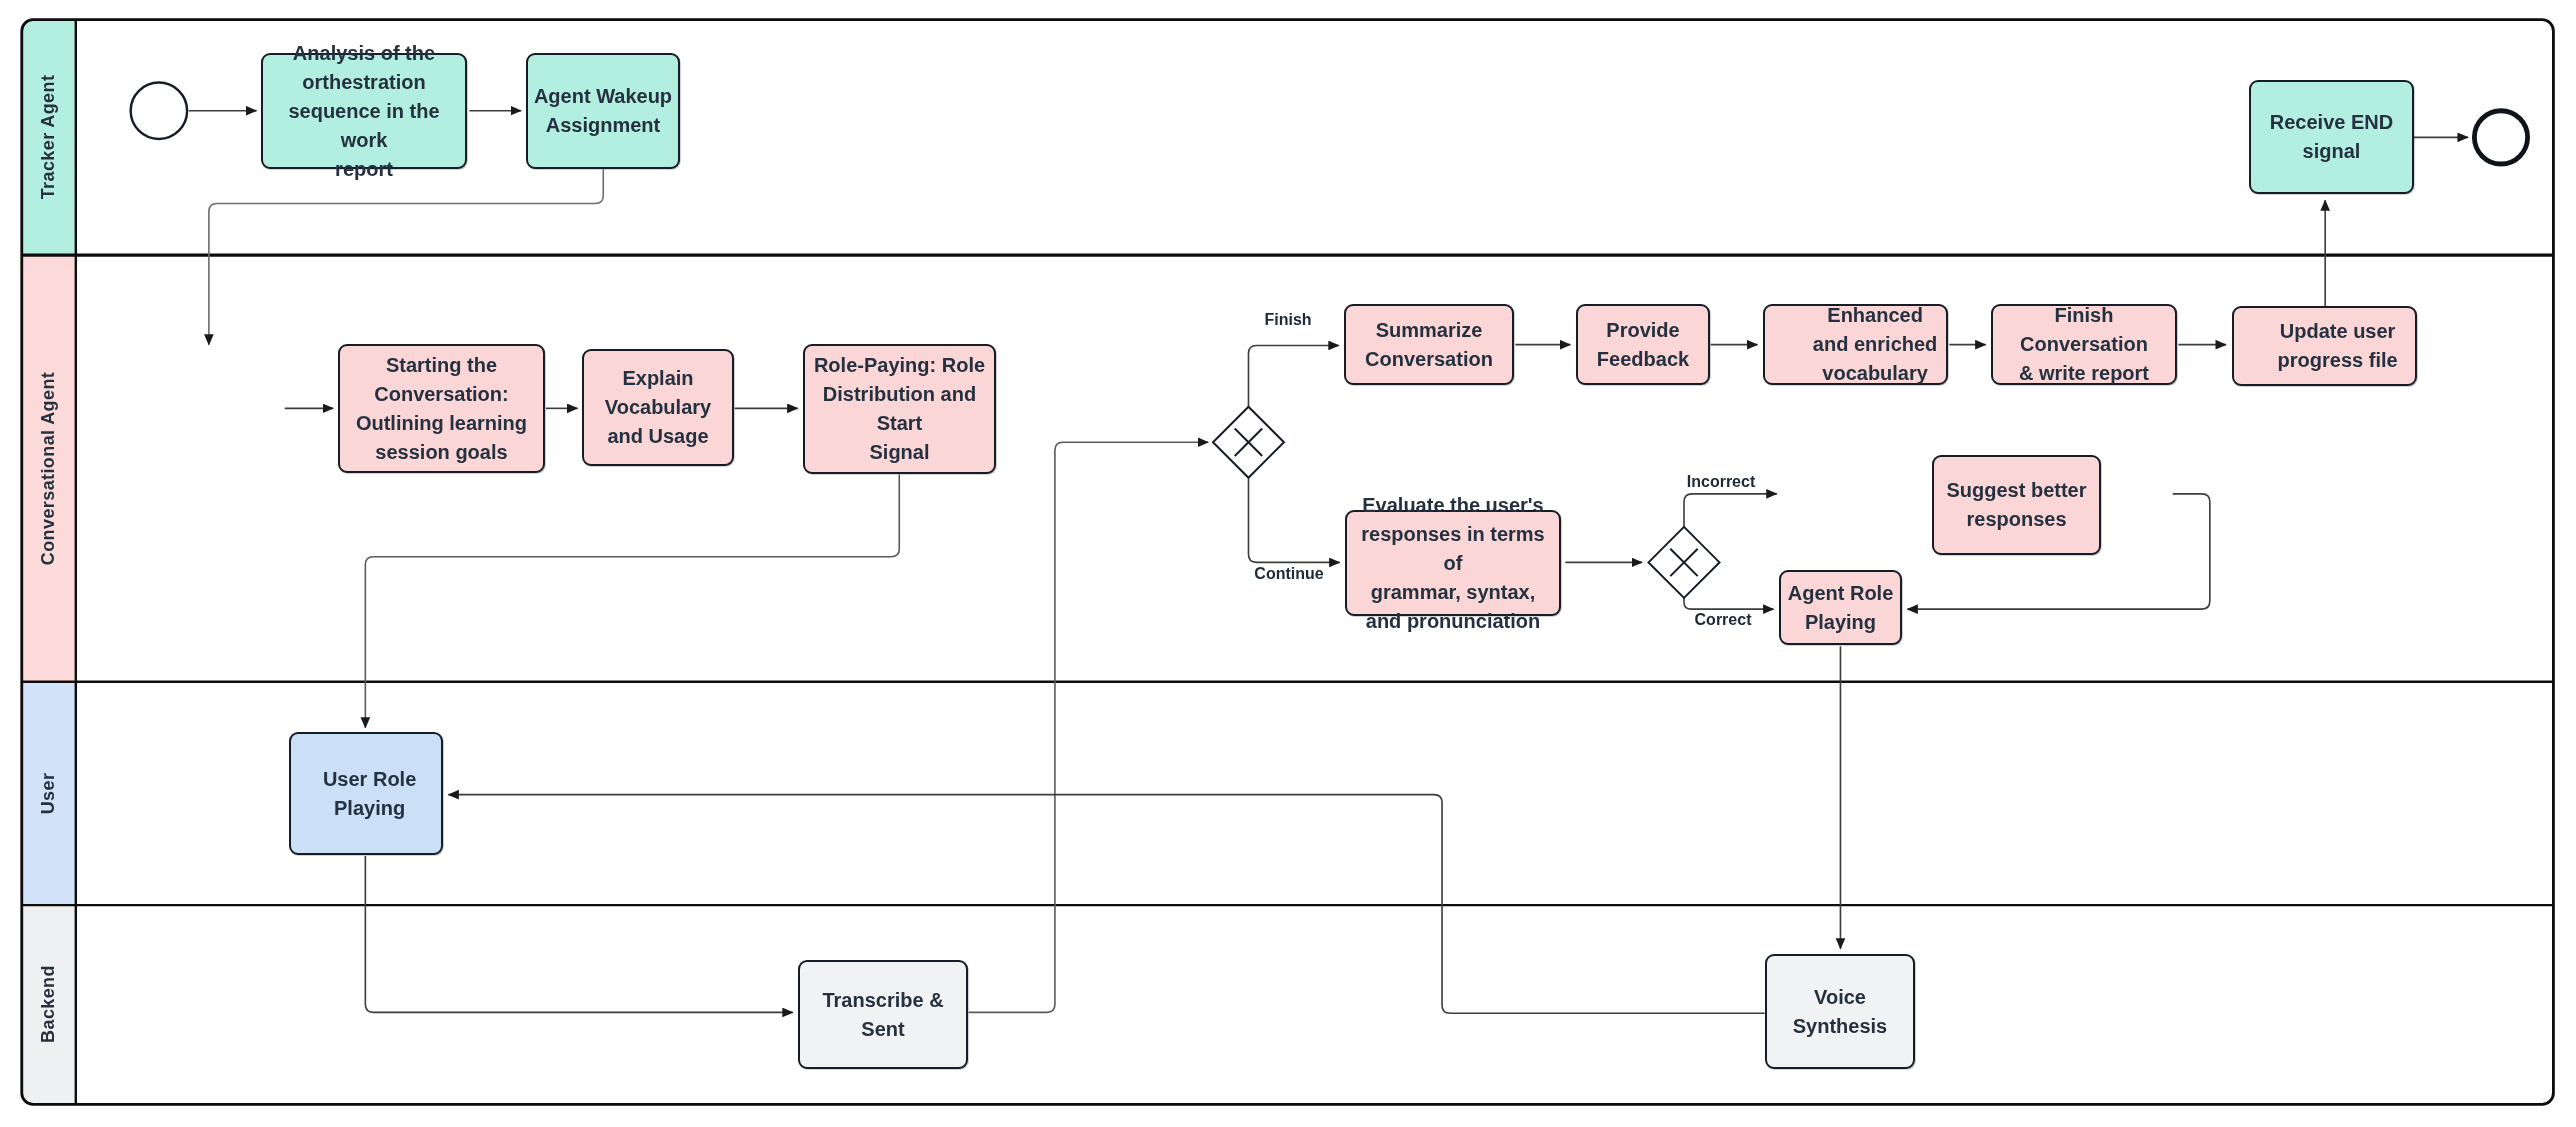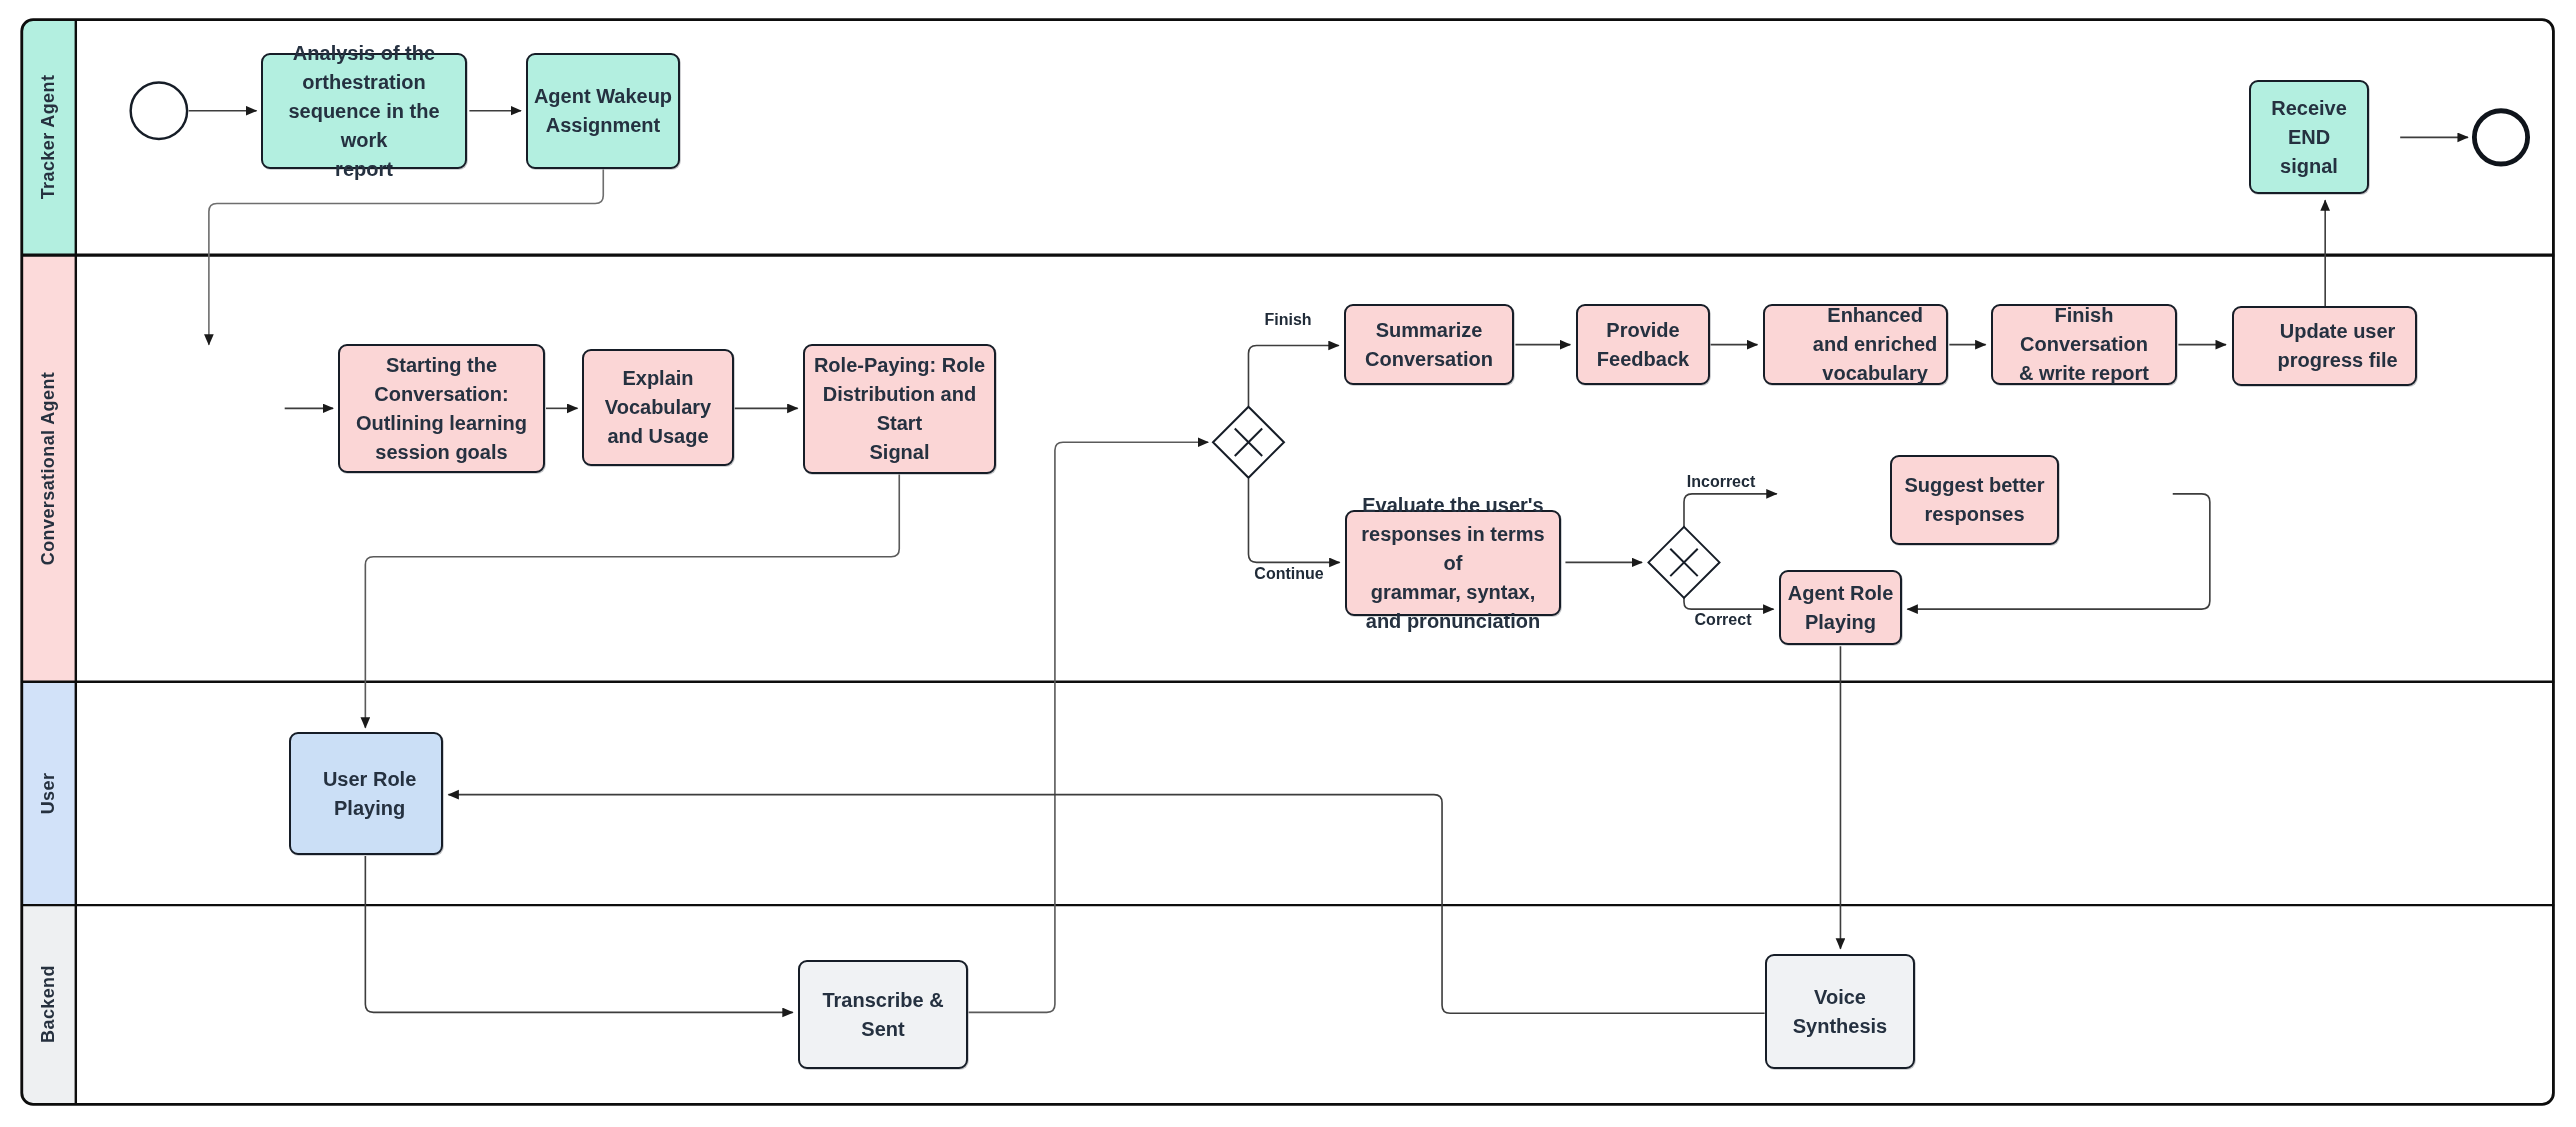--- a/index.html
+++ b/index.html
@@ -99,21 +99,21 @@
   <div class="lane-label" style="left:21px;top:682px;width:427px;">Conversational Agent</div>
   <div class="lane-label" style="left:21px;top:905px;width:223px;">User</div>
   <div class="lane-label" style="left:21px;top:1103px;width:198px;">Backend</div>
 
   <div class="node teal" style="left:261px;top:53px;width:206px;height:116px;">Analysis of the
 orthestration
 sequence in the work
 report</div>
   <div class="node teal" style="left:526px;top:53px;width:154px;height:116px;">Agent Wakeup
 Assignment</div>
-  <div class="node teal" style="left:2249px;top:80px;width:120px;height:114px;">Receive END
+  <div class="node teal" style="left:2249px;top:80px;width:165px;height:114px;">Receive END
 signal</div>
 
   <div class="node pink" style="left:338px;top:344px;width:207px;height:129px;">Starting the
 Conversation:
 Outlining learning
 session goals</div>
   <div class="node pink" style="left:582px;top:349px;width:152px;height:117px;">Explain
 Vocabulary
 and Usage</div>
   <div class="node pink" style="left:803px;top:344px;width:193px;height:130px;">Role-Paying: Role
@@ -128,21 +128,21 @@
 vocabulary</div>
   <div class="node pink" style="left:1991px;top:304px;width:186px;height:81px;">Finish
 Conversation
 &amp; write report</div>
   <div class="node pink" style="left:2232px;top:306px;width:185px;height:80px;padding-left:31px;">Update user
 progress file</div>
   <div class="node pink" style="left:1345px;top:510px;width:216px;height:106px;">Evaluate the user's
 responses in terms of
 grammar, syntax,
 and pronunciation</div>
-  <div class="node pink" style="left:1890px;top:455px;width:169px;height:90px;">Suggest better
+  <div class="node pink" style="left:1932px;top:455px;width:169px;height:100px;">Suggest better
 responses</div>
   <div class="node pink" style="left:1779px;top:570px;width:123px;height:75px;">Agent Role
 Playing</div>
 
   <div class="node blue" style="left:289px;top:732px;width:154px;height:123px;">User Role
 Playing</div>
 
   <div class="node gray" style="left:798px;top:960px;width:170px;height:109px;">Transcribe &amp;
 Sent</div>
   <div class="node gray" style="left:1765px;top:954px;width:150px;height:115px;">Voice Synthesis</div>

